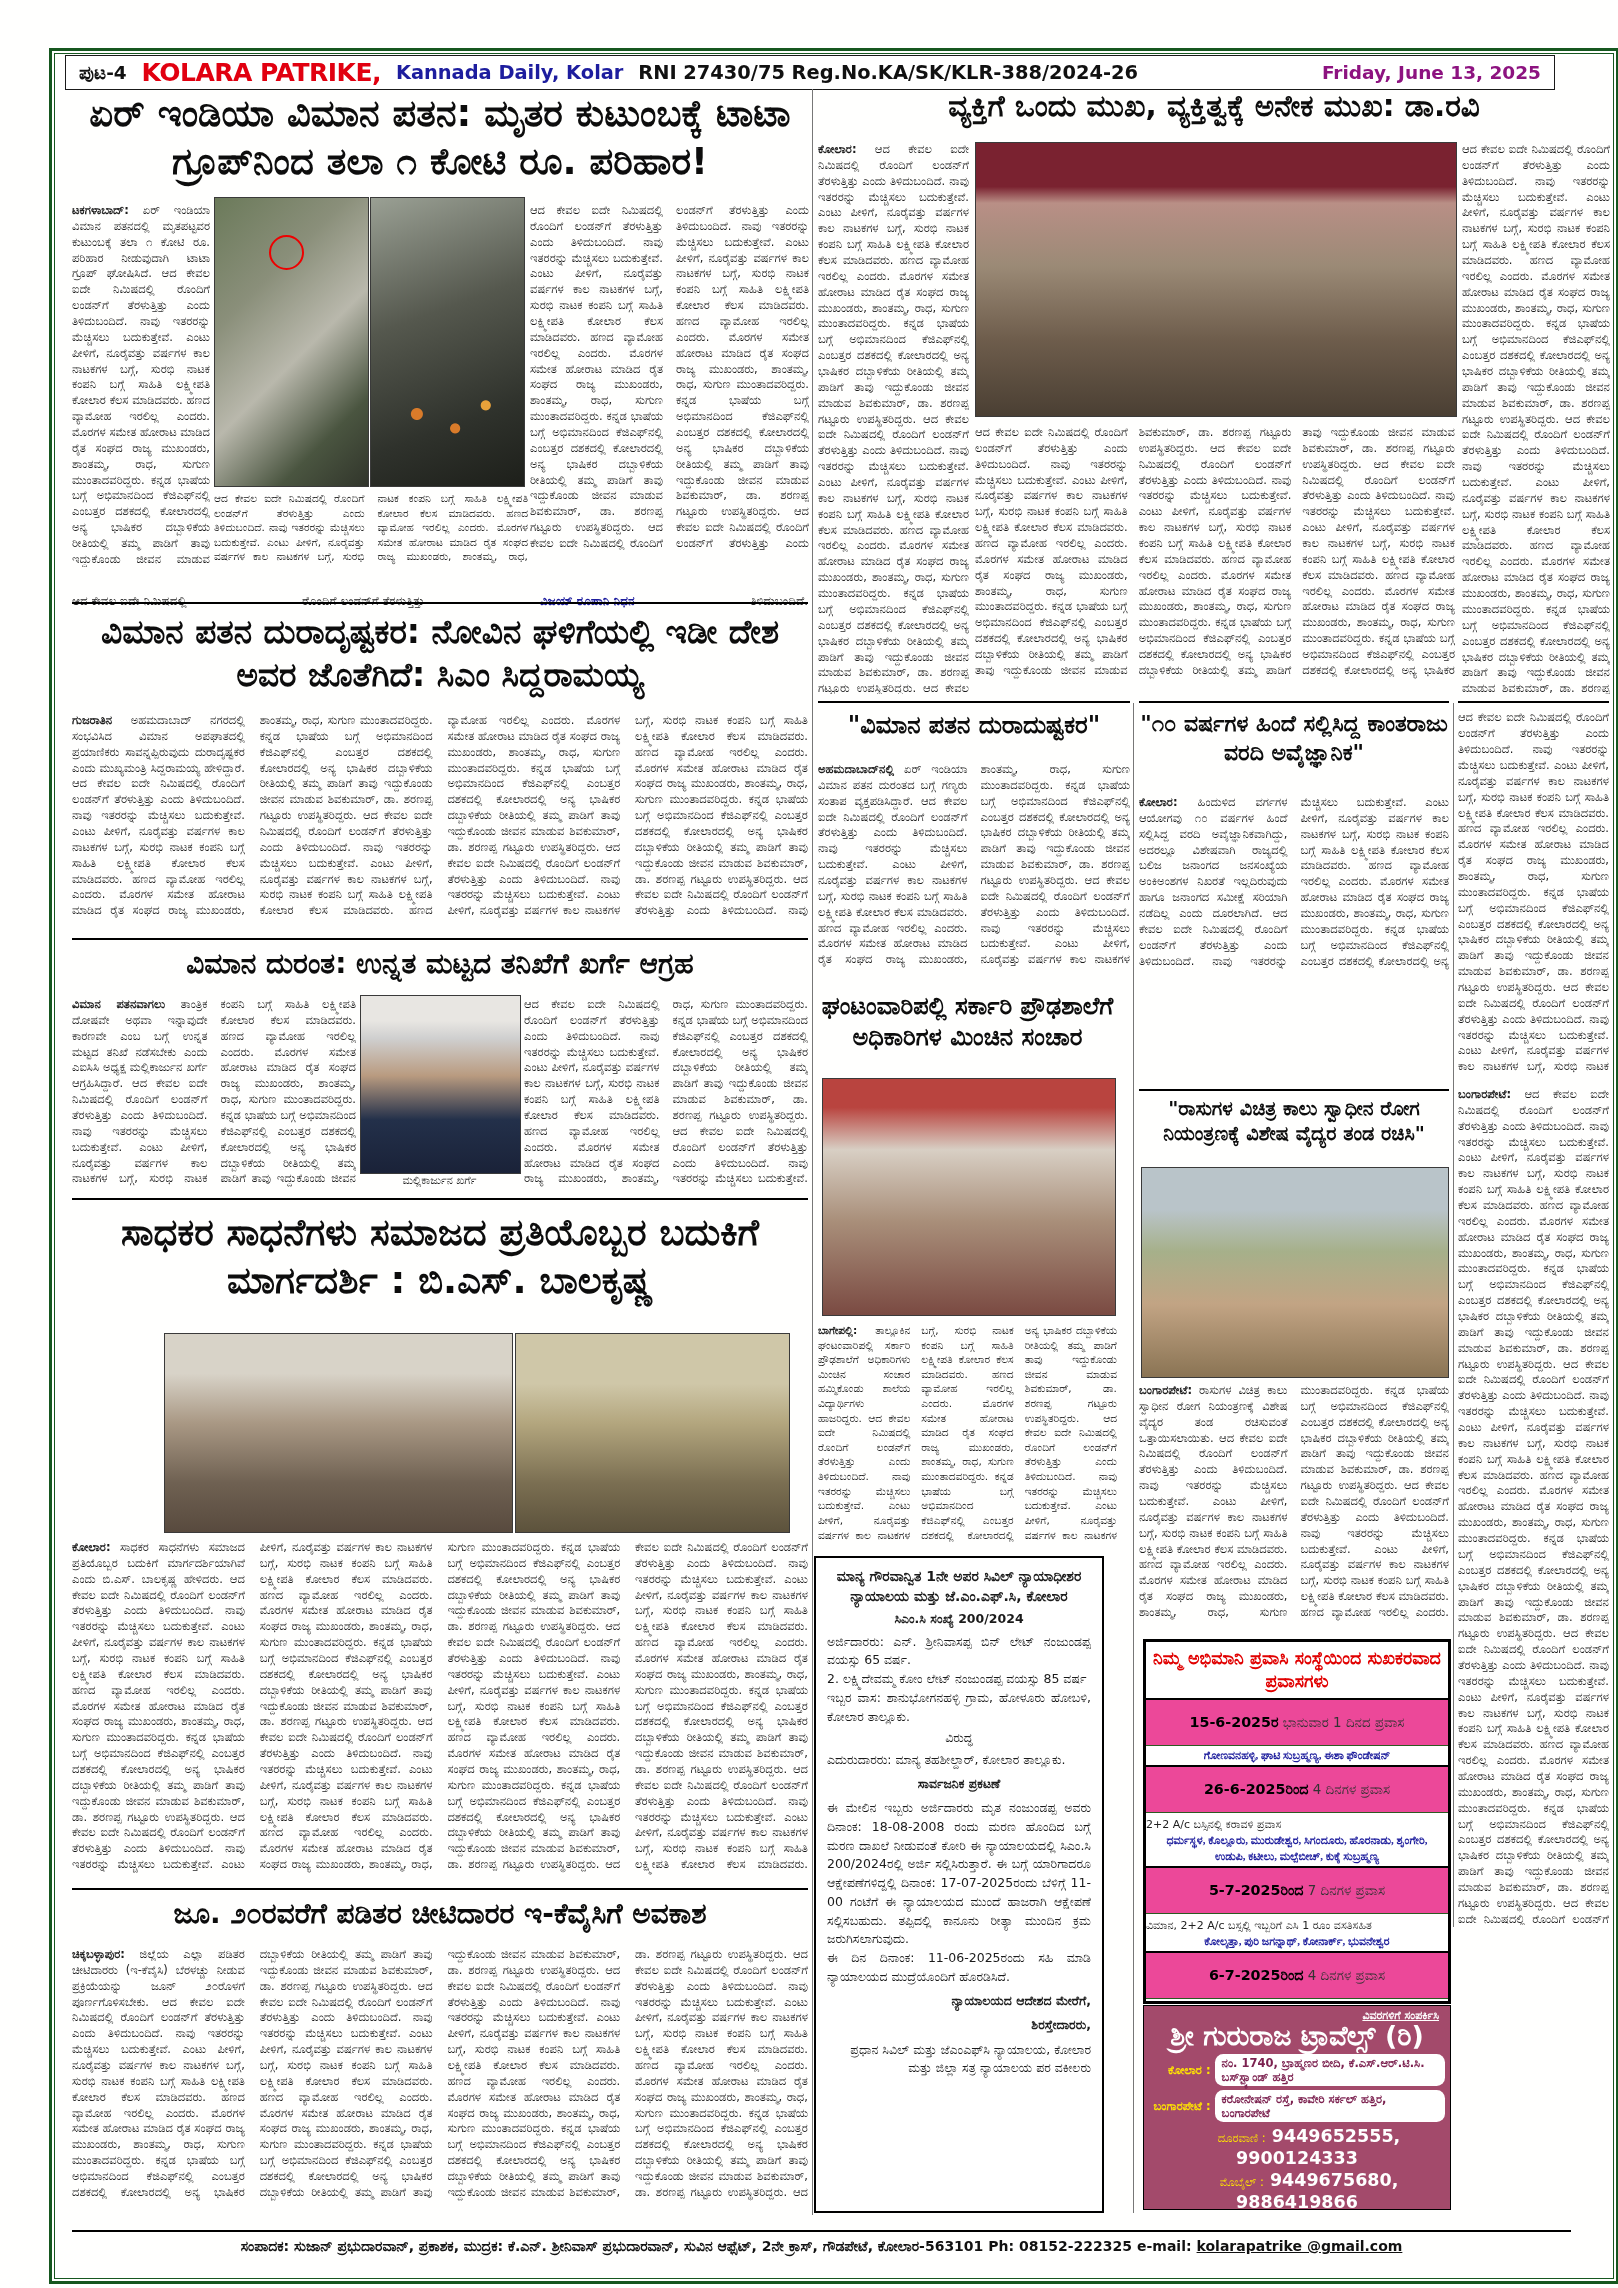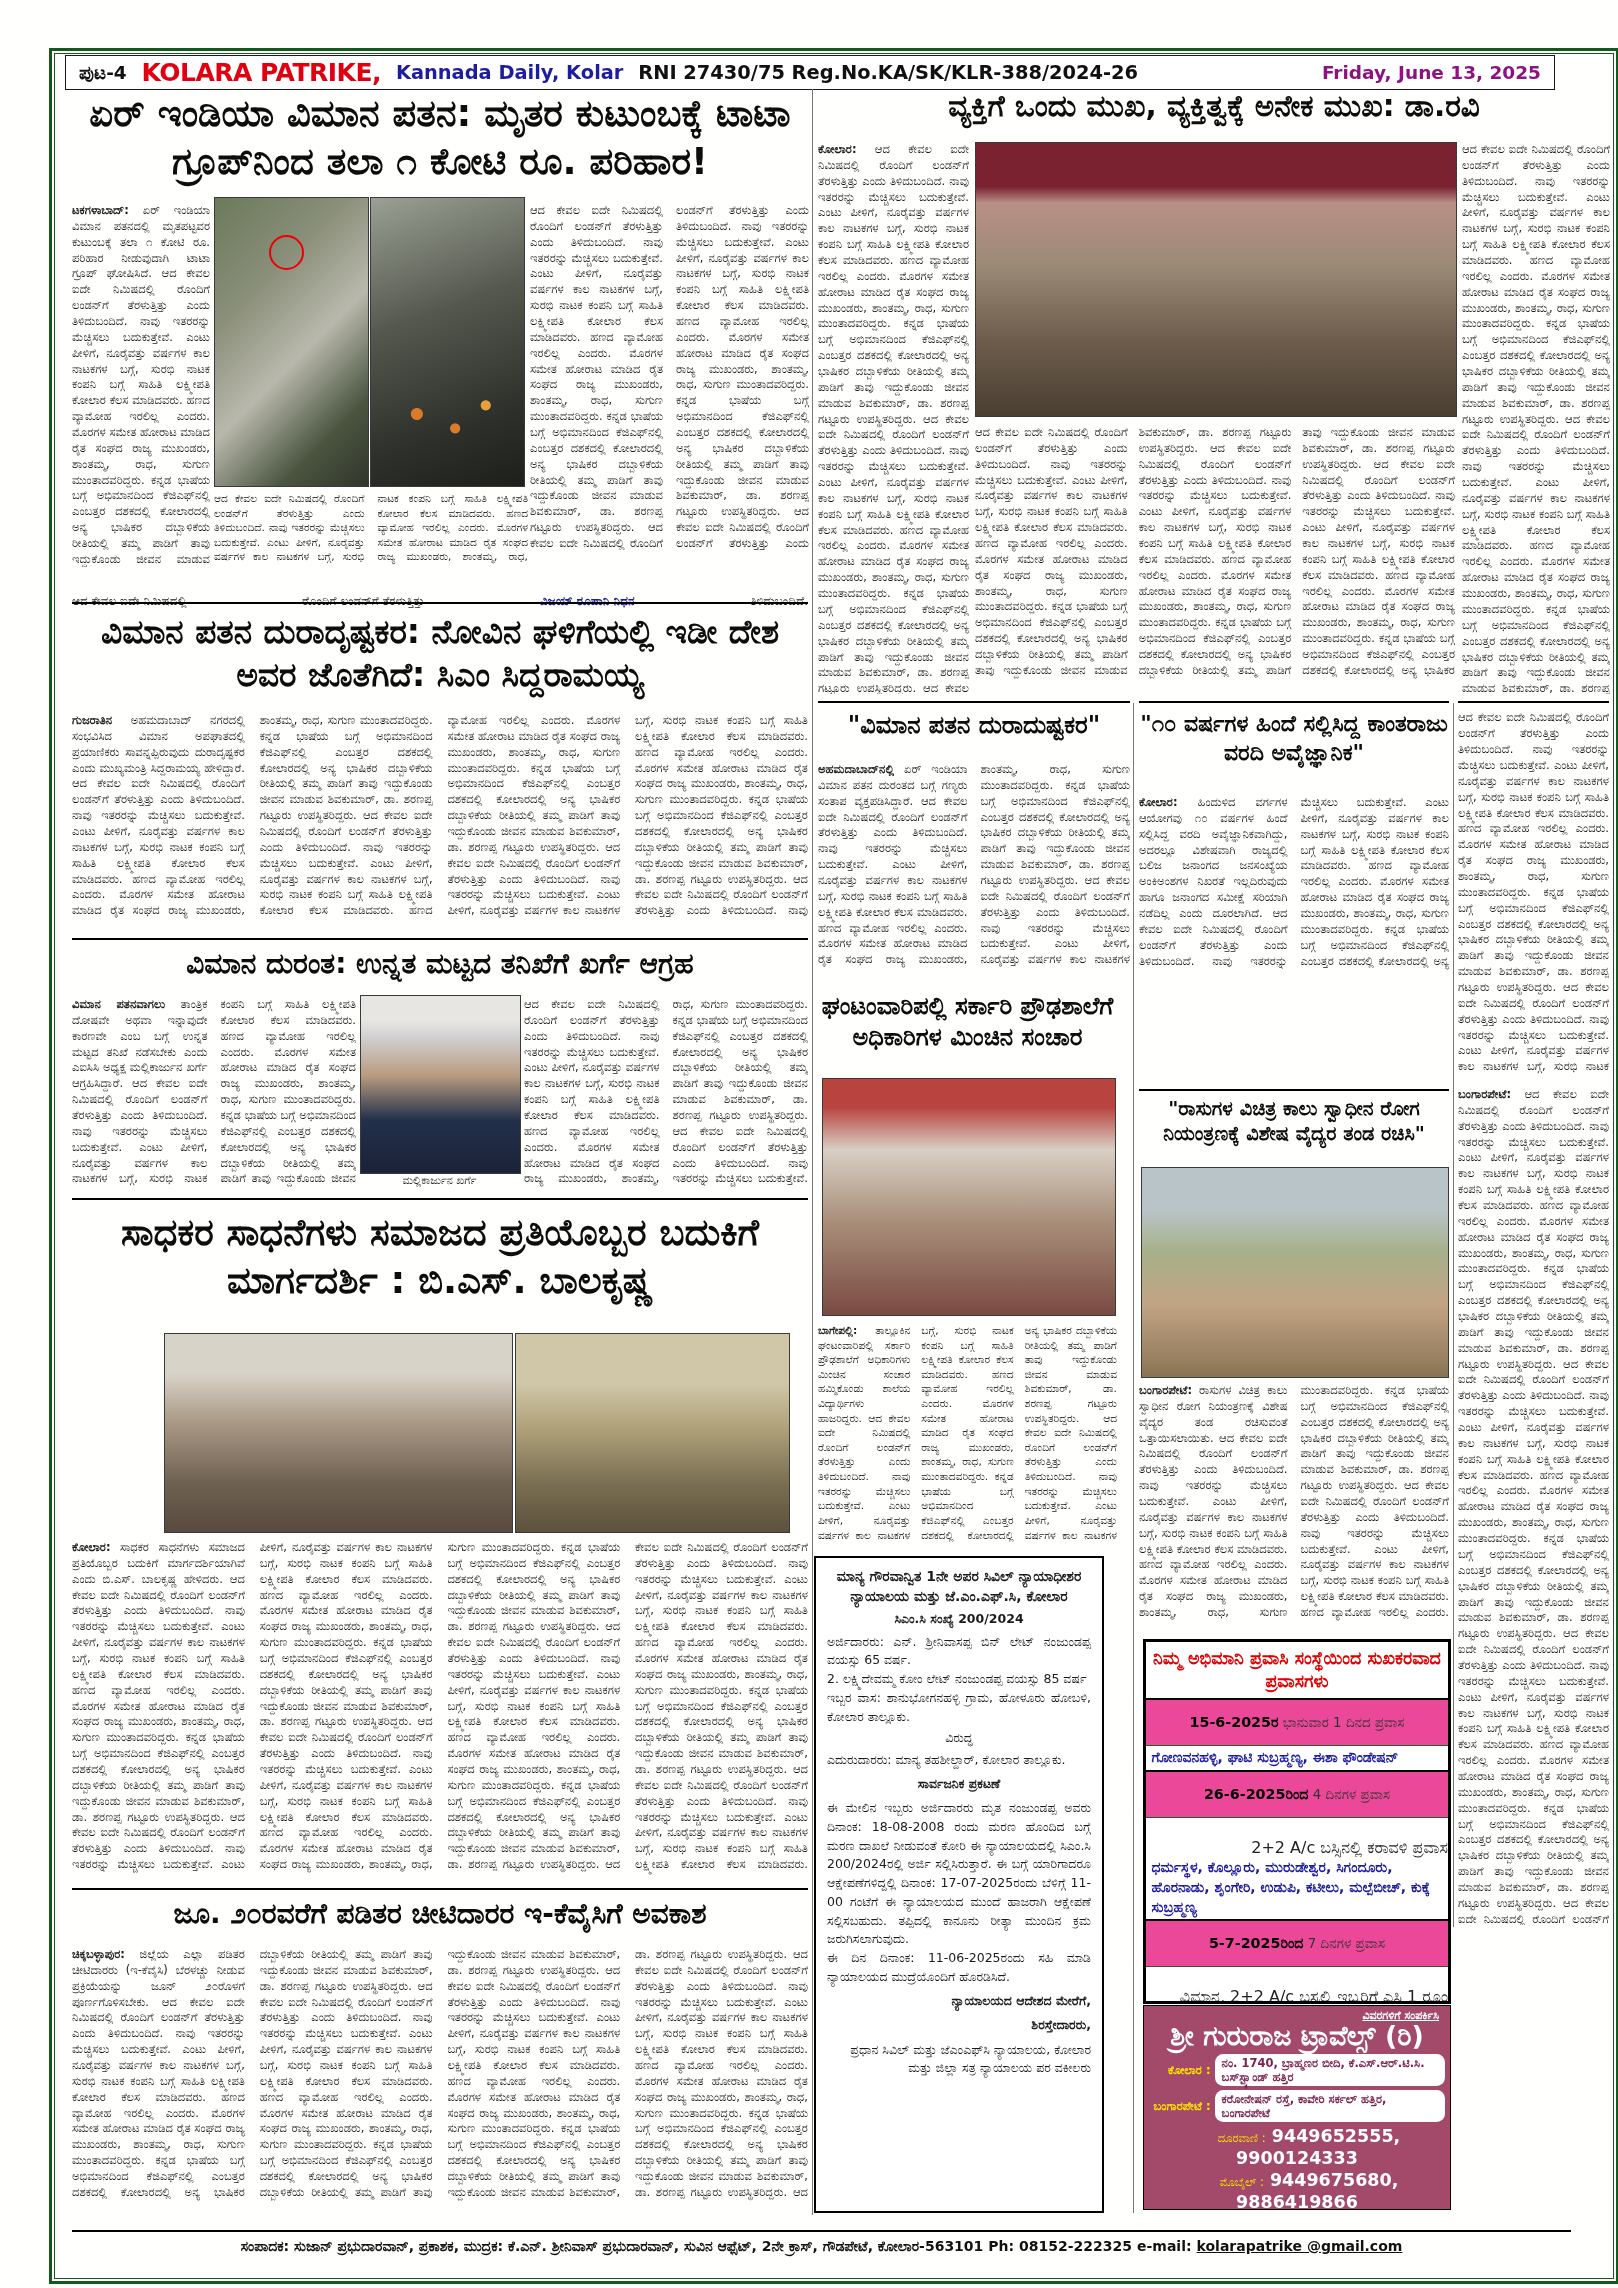--- a/index.html
+++ b/index.html
@@ -39,22 +39,22 @@
   .notice .nsub{text-align:center;font-weight:800;margin:5.5px 0;}
   .notice .nver{text-align:center;margin:2.8px 0;}
   .notice .nsign{text-align:right;font-weight:700;margin-top:5.5px;}
   
   .travel{position:absolute;left:1143px;top:1639px;width:308px;height:365px;border:3.7px solid #000;
           background:#fff;box-sizing:border-box;display:flex;flex-direction:column;overflow:hidden;}
   .t-title{color:#e10000;font-weight:800;font-size:17.5px;text-align:center;line-height:1.35;padding:4.6px 1.8px;}
   .t-head{background:#ec4899;border-top:2.8px solid #000;border-bottom:1.8px solid #2c5a22;font-size:13.4px;
           text-align:center;padding:14px;color:#333;}
   .t-head b{color:#000;font-size:14.3px;}
-  .t-note{font-size:16px;text-align:right;color:#222;padding-top:20px;}
-  .t-places{color:#1c1c9c;font-weight:700;font-size:14px;text-align:left;padding:1.8px 5.5px;line-height:1.4;}
+  .t-note{font-size:11px;text-align:left;color:#222;padding-top:5px;}
+  .t-places{color:#1c1c9c;font-weight:700;font-size:11px;text-align:center;padding:1.8px 5.5px;line-height:1.4;font-family:Liberation Serif, serif;}
   
   .guru{position:absolute;left:1143px;top:2005px;width:308px;height:205px;background:#a34a6b;
         border:1.8px solid #000;box-sizing:border-box;overflow:hidden;}
   .g-contact{color:#fff;font-size:11px;font-weight:700;text-decoration:underline;text-align:right;padding:2.8px 11px 0;}
   .g-name{color:#fff;font-size:27px;font-weight:800;text-align:center;line-height:1.05;}
   .g-row{display:flex;align-items:center;gap:4.6px;margin:3.7px 5.5px;}
   .g-label{color:#ffe400;font-weight:800;font-size:11.5px;min-width:61px;text-align:right;}
   .g-box{background:#fff;border-radius:8.3px;color:#7c2250;font-size:11.5px;font-weight:700;
          padding:1.8px 6.5px;flex:1;line-height:1.25;}
   .g-phone{color:#fff;font-weight:800;font-size:17.5px;text-align:center;line-height:1.25;}

